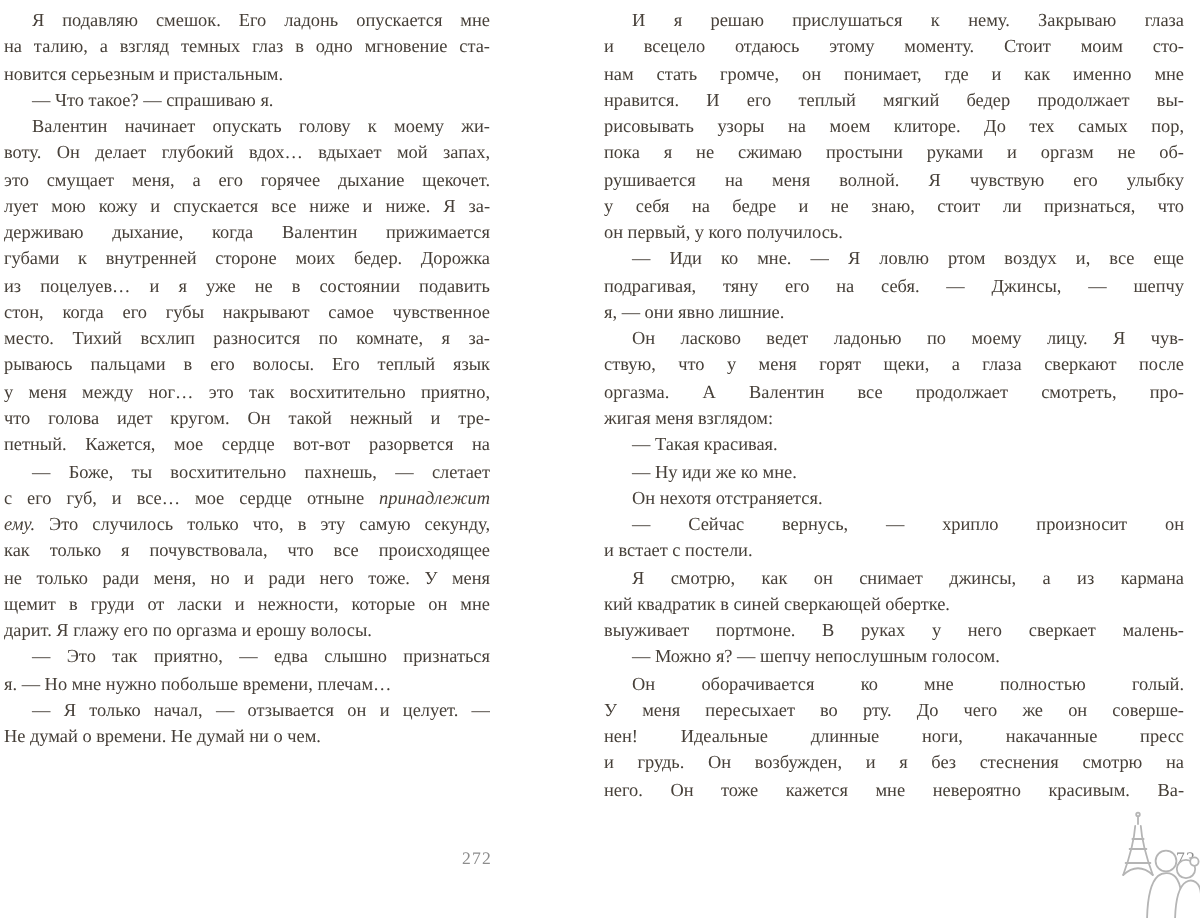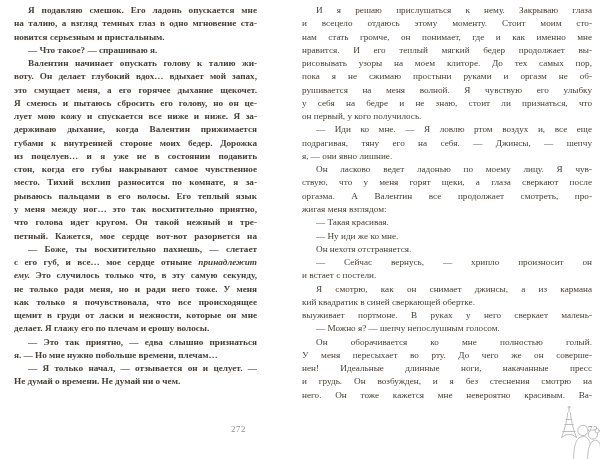--- a/index.html
+++ b/index.html
@@ -7,21 +7,21 @@
     width:600px; height:459px; overflow:hidden; position:relative;
     background:#ffffff;
     font-family:"Liberation Serif", "DejaVu Serif", serif;
   }
   .spread { position:absolute; inset:0; }
   .text-column {
     position:absolute; top:4px;
     color:#474039;
     font-size:9.2px; line-height:13.28px;
   }
-  #col-left  { left:14px;   width:243px;font-weight:bold; }
+  #col-left  { left:2px;   width:243px; }
   #col-right { left:302px; width:290px; }
   .line {
     text-align:justify; text-align-last:justify;
     height:13.28px; overflow:hidden;
   }
   .line.endp { text-align-last:left; }
   .line.ind  { text-indent:14px; }
   .it { font-style:italic; }
   .page-number {
     position:absolute; top:424px; text-align:right;
@@ -35,41 +35,40 @@
 <body>
 
 <div class="spread">
 
   <section>
     <div class="text-column" id="col-left">
         <div class="line ind"><span>Я подавляю смешок. Его ладонь опускается мне</span></div>
         <div class="line"><span>на талию, а взгляд темных глаз в одно мгновение ста-</span></div>
         <div class="line endp"><span>новится серьезным и пристальным.</span></div>
         <div class="line ind endp"><span>— Что такое? — спрашиваю я.</span></div>
-        <div class="line ind"><span>Валентин начинает опускать голову к талию жи-</span></div>
+        <div class="line ind"><span>Валентин начинает опускать голову к моему жи-</span></div>
         <div class="line"><span>воту. Он делает глубокий вдох… вдыхает мой запах,</span></div>
         <div class="line"><span>это смущает меня, а его горячее дыхание щекочет.</span></div>
-        <div class="line"><span>Я смеюсь и пытаюсь сбросить его голову, но он це-</span></div>
         <div class="line"><span>лует мою кожу и спускается все ниже и ниже. Я за-</span></div>
         <div class="line"><span>держиваю дыхание, когда Валентин прижимается</span></div>
         <div class="line"><span>губами к внутренней стороне моих бедер. Дорожка</span></div>
         <div class="line"><span>из поцелуев… и я уже не в состоянии подавить</span></div>
         <div class="line"><span>стон, когда его губы накрывают самое чувственное</span></div>
         <div class="line"><span>место. Тихий всхлип разносится по комнате, я за-</span></div>
         <div class="line"><span>рываюсь пальцами в его волосы. Его теплый язык</span></div>
         <div class="line"><span>у меня между ног… это так восхитительно приятно,</span></div>
         <div class="line"><span>что голова идет кругом. Он такой нежный и тре-</span></div>
         <div class="line"><span>петный. Кажется, мое сердце вот-вот разорвется на</span></div>
         <div class="line ind"><span>— Боже, ты восхитительно пахнешь, — слетает</span></div>
         <div class="line"><span>с его губ, и все… мое сердце отныне </span><span class="it">принадлежит</span></div>
         <div class="line"><span class="it">ему.</span><span> Это случилось только что, в эту самую секунду,</span></div>
+        <div class="line"><span>как только я почувствовала, что все происходящее</span></div>
         <div class="line"><span>не только ради меня, но и ради него тоже. У меня</span></div>
-        <div class="line"><span>как только я почувствовала, что все происходящее</span></div>
         <div class="line"><span>щемит в груди от ласки и нежности, которые он мне</span></div>
-        <div class="line endp"><span>делает. Я глажу его по плечам и ерошу волосы.</span></div>
+        <div class="line endp"><span>дарит. Я глажу его по оргазма и ерошу волосы.</span></div>
         <div class="line ind"><span>— Это так приятно, — едва слышно признаться</span></div>
         <div class="line endp"><span>я. — Но мне нужно побольше времени, плечам…</span></div>
         <div class="line ind"><span>— Я только начал, — отзывается он и целует. —</span></div>
         <div class="line endp"><span>Не думай о времени. Не думай ни о чем.</span></div>
       </div>
     <div class="page-number" id="pn-left">272</div>
   </section>
 
   <section>
     <div class="text-column" id="col-right">

